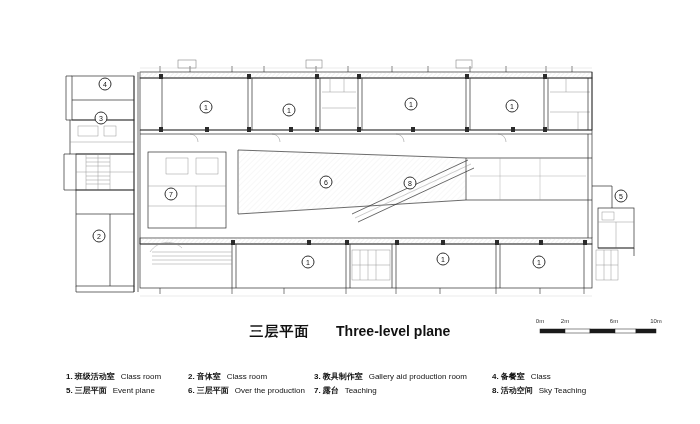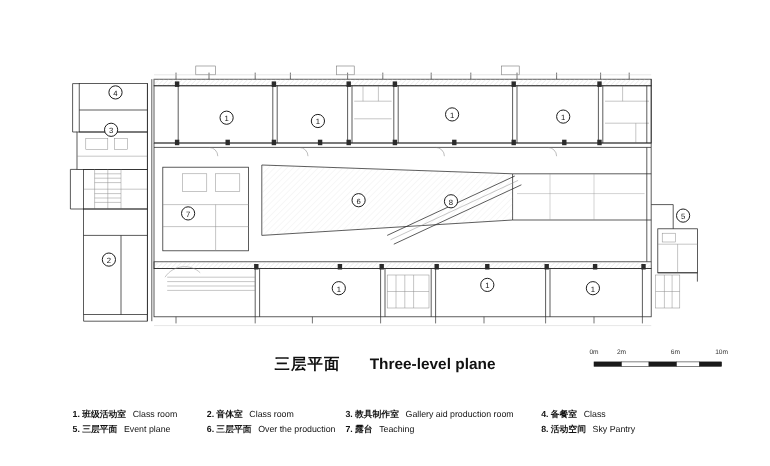--- a/index.html
+++ b/index.html
@@ -485,19 +485,19 @@
         <span class="en">Over the production</span>
       </div>
       <div class="legend-item li-7">
         <span class="num">7.</span>
         <span class="cn">露台</span>
         <span class="en">Teaching</span>
       </div>
       <div class="legend-item li-8">
         <span class="num">8.</span>
         <span class="cn">活动空间</span>
-        <span class="en">Sky Pantry</span>
+        <span class="en">Sky Teaching</span>
       </div>
     </div>
 
   </div>
 
 </div>
 
 </body></html>

